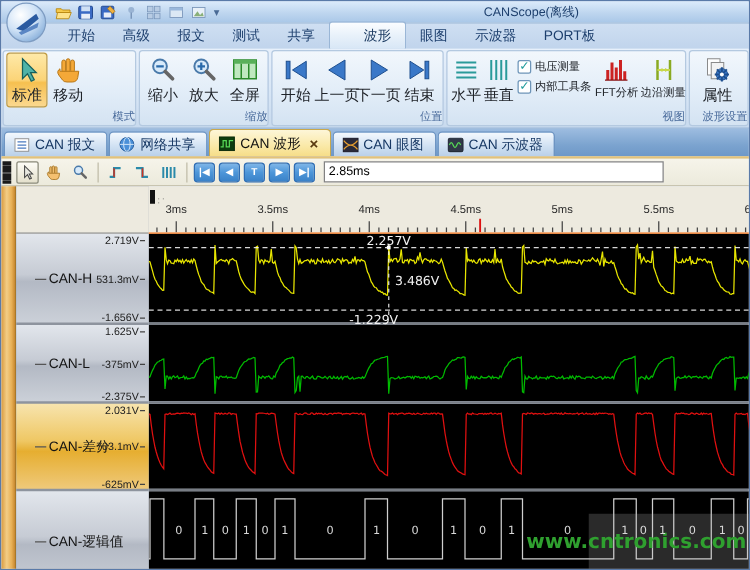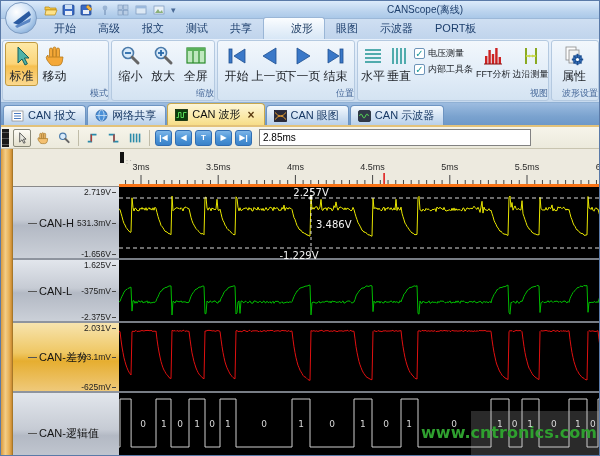--- a/index.html
+++ b/index.html
@@ -83,21 +83,21 @@
   .chrow.hl { background:linear-gradient(#f7e4ae,#efc763 44%,#e6ae30 56%,#efc97a); }
   .chname { position:absolute; left:26px; top:50%; transform:translateY(-50%);
     font-size:11px; color:#141414; white-space:nowrap; }
   .stub { position:absolute; left:15px; top:50%; width:9px; height:1px; background:#555; }
   .cval { position:absolute; right:3px; font-size:8.5px; color:#222; white-space:nowrap; }
   .cval::after { content:""; display:inline-block; width:4px; height:1px; background:#444;
     vertical-align:middle; margin-left:1px; }
   .cval.vt { top:0px; } .cval.vb { bottom:-1px; } .cval.vm { top:50%; transform:translateY(-50%);text-align:right; }
 
   .ruler { position:absolute; left:118px; top:148px; width:482px; height:38px;
-    background:#edeadf; border-bottom:3px solid #f97316; overflow:hidden; }
+    background:#edeadf; border-bottom:1px solid #f97316; overflow:hidden; }
   .rhandle { position:absolute; left:1px; top:3px; width:4px; height:11px; background:#111; }
   .rdots { position:absolute; left:7px; top:10px; width:8px; height:3px; color:#333; font-size:6px; line-height:3px; }
   .rlab { position:absolute; top:13px; transform:translateX(-50%); font-size:9px; color:#2a2a2a; }
   #rulersvg { position:absolute; left:0; bottom:0; }
 
   #plot { position:absolute; left:118px; top:186px; }
   svg text { font-family:"DejaVu Sans", sans-serif; }
 </style>
 </head>
 <body>

